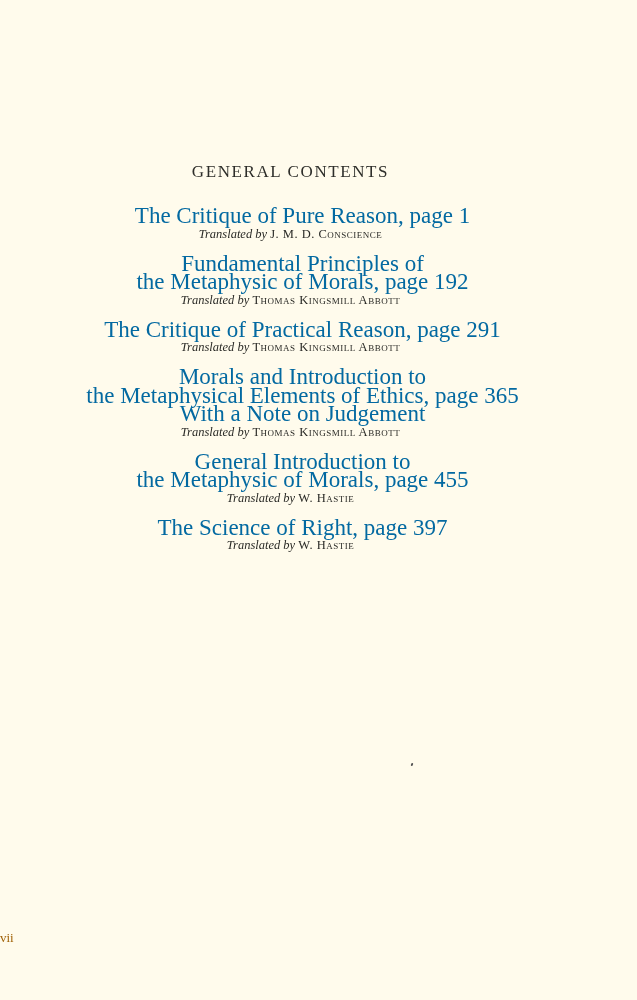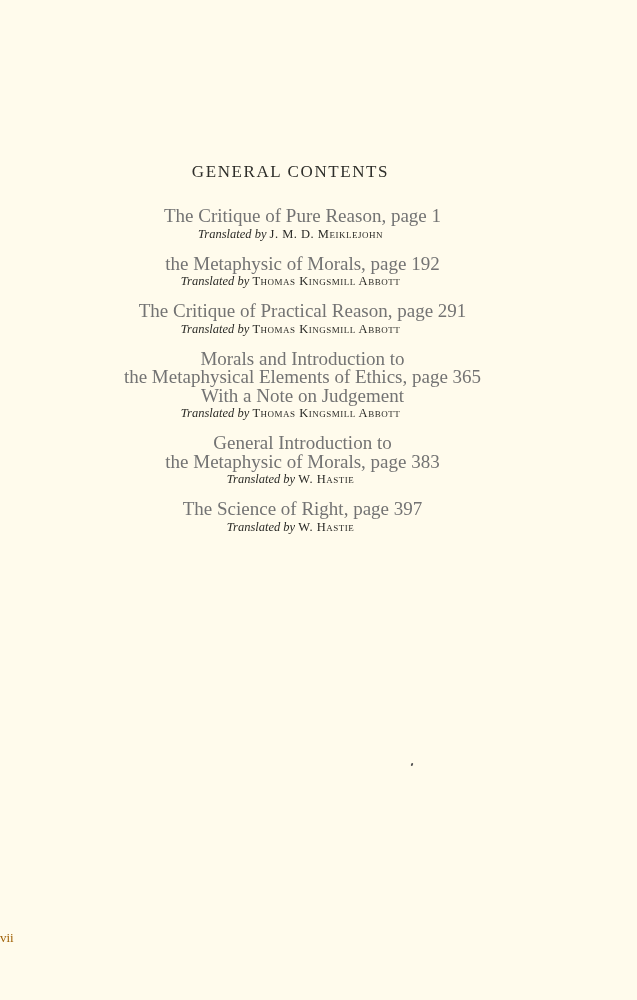--- a/index.html
+++ b/index.html
@@ -38,23 +38,23 @@
       left: 0;
       top: 207px;
       width: 581px;
     }
     .entry {
       text-align: center;
       margin-bottom: 12px;
     }
     .title-line {
       display: block;
-      font-size: 19px;
+      font-size: 23px;
       line-height: 18.5px;
-      color: #737373;
+      color: #0369a1;
       padding-left: 24px;
     }
     .translator {
       display: block;
       font-size: 12.5px;
       line-height: 17px;
       color: #2a2a26;
     }
     .translator .by {
       font-style: italic;
@@ -90,25 +90,26 @@
 <div class="page">
 
   <div class="heading">GENERAL CONTENTS</div>
 
   <div class="entries">
 
     <div class="entry">
       <span class="title-line">The Critique of Pure Reason, page 1</span>
       <span class="translator">
         <span class="by">Translated by</span>
-        <span class="name">J. M. D. Meiklejohn</span>
+        <span class="name">J. M. D. Conscience</span>
       </span>
     </div>
 
     <div class="entry">
+      <span class="title-line">Fundamental Principles of</span>
       <span class="title-line">the Metaphysic of Morals, page 192</span>
       <span class="translator">
         <span class="by">Translated by</span>
         <span class="name">Thomas Kingsmill Abbott</span>
       </span>
     </div>
 
     <div class="entry">
       <span class="title-line">The Critique of Practical Reason, page 291</span>
       <span class="translator">
@@ -122,21 +123,21 @@
       <span class="title-line">the Metaphysical Elements of Ethics, page 365</span>
       <span class="title-line">With a Note on Judgement</span>
       <span class="translator">
         <span class="by">Translated by</span>
         <span class="name">Thomas Kingsmill Abbott</span>
       </span>
     </div>
 
     <div class="entry">
       <span class="title-line">General Introduction to</span>
-      <span class="title-line">the Metaphysic of Morals, page 383</span>
+      <span class="title-line">the Metaphysic of Morals, page 455</span>
       <span class="translator">
         <span class="by">Translated by</span>
         <span class="name">W. Hastie</span>
       </span>
     </div>
 
     <div class="entry">
       <span class="title-line">The Science of Right, page 397</span>
       <span class="translator">
         <span class="by">Translated by</span>

